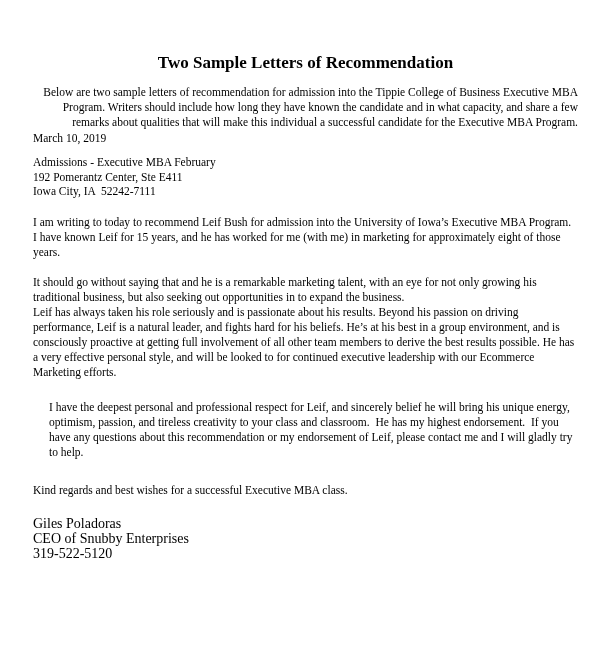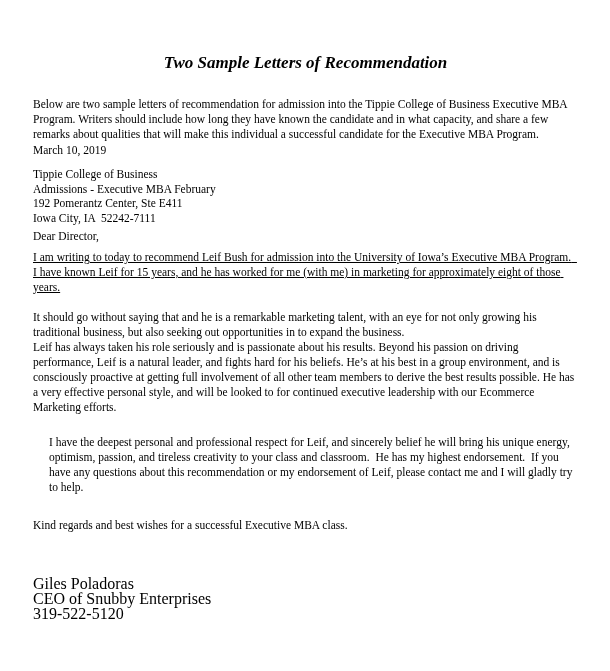--- a/index.html
+++ b/index.html
@@ -19,59 +19,56 @@
     width: 610px;
     height: 671px;
     padding: 0 32px 0 33px;
   }
   .doc-title {
     margin: 53px 0 0 0;
     text-align: center;
     font-size: 17px;
     line-height: 20px;
     font-weight: bold;
-    font-style: italic;
   }
   .para {
     font-size: 11.5px;
     line-height: 15px;
     white-space: pre-wrap;
     margin: 0;
   }
-  .intro       { margin-top: 24px; }
+  .intro       { margin-top: 12px; text-align: right; }
   .date-line   { margin-top: 1px; }
   .address     { margin-top: 9px; font-size: 11.5px; line-height: 14.5px; }
   .address div { white-space: pre-wrap; }
   .salutation  { margin-top: 4px; }
-  .body-p1     { margin-top: 6px; text-decoration: underline; }
+  .body-p1     { margin-top: 16px; }
   .body-p2     { margin-top: 15px; }
   .body-p3     { }
   .body-p4     { margin-top: 20px; margin-left: 16px; }
   .closing     { margin-top: 23px; }
-  .signature   { margin-top: 43px; font-size: 16px; line-height: 15px; }
+  .signature   { margin-top: 18px; font-size: 14px; line-height: 15px; }
 </style>
 </head>
 <body>
 
 <div class="page">
 
   <h1 class="doc-title">Two Sample Letters of Recommendation</h1>
 
   <p class="para intro">Below are two sample letters of recommendation for admission into the Tippie College of Business Executive MBA Program. Writers should include how long they have known the candidate and in what capacity, and share a few remarks about qualities that will make this individual a successful candidate for the Executive MBA Program.</p>
 
   <p class="para date-line">March 10, 2019</p>
 
   <div class="address">
-    <div>Tippie College of Business</div>
     <div>Admissions - Executive MBA February</div>
     <div>192 Pomerantz Center, Ste E411</div>
     <div>Iowa City, IA  52242-7111</div>
   </div>
 
-  <p class="para salutation">Dear Director,</p>
 
   <p class="para body-p1">I am writing to today to recommend Leif Bush for admission into the University of Iowa’s Executive MBA Program.  I have known Leif for 15 years, and he has worked for me (with me) in marketing for approximately eight of those years.</p>
 
   <p class="para body-p2">It should go without saying that and he is a remarkable marketing talent, with an eye for not only growing his traditional business, but also seeking out opportunities in to expand the business.</p>
 
   <p class="para body-p3">Leif has always taken his role seriously and is passionate about his results. Beyond his passion on driving performance, Leif is a natural leader, and fights hard for his beliefs. He’s at his best in a group environment, and is consciously proactive at getting full involvement of all other team members to derive the best results possible. He has a very effective personal style, and will be looked to for continued executive leadership with our Ecommerce Marketing efforts.</p>
 
   <p class="para body-p4">I have the deepest personal and professional respect for Leif, and sincerely belief he will bring his unique energy, optimism, passion, and tireless creativity to your class and classroom.  He has my highest endorsement.  If you have any questions about this recommendation or my endorsement of Leif, please contact me and I will gladly try to help.</p>
 
   <p class="para closing">Kind regards and best wishes for a successful Executive MBA class.</p>

